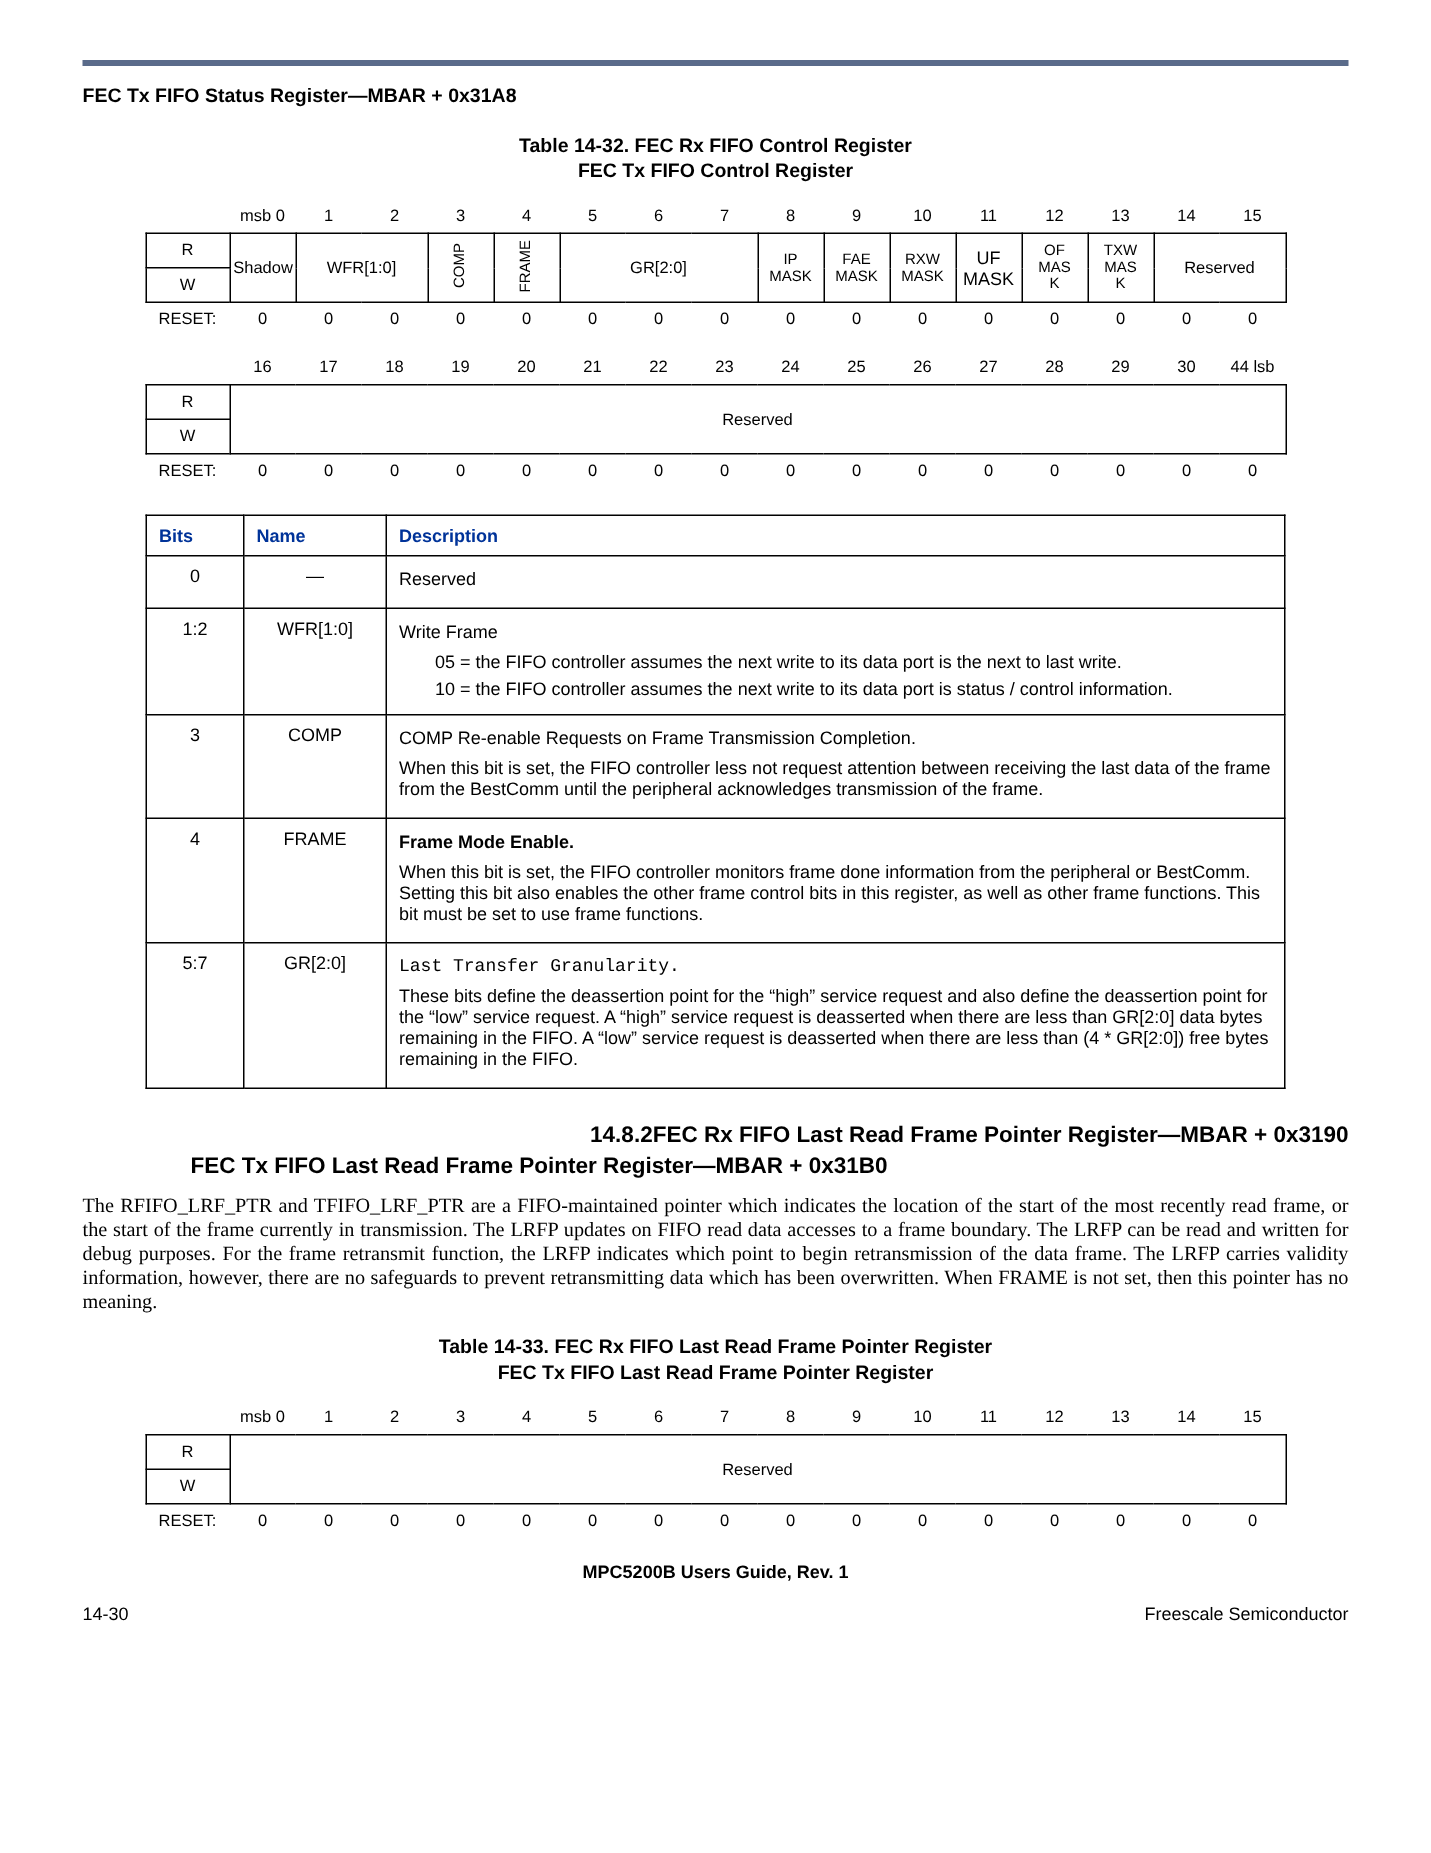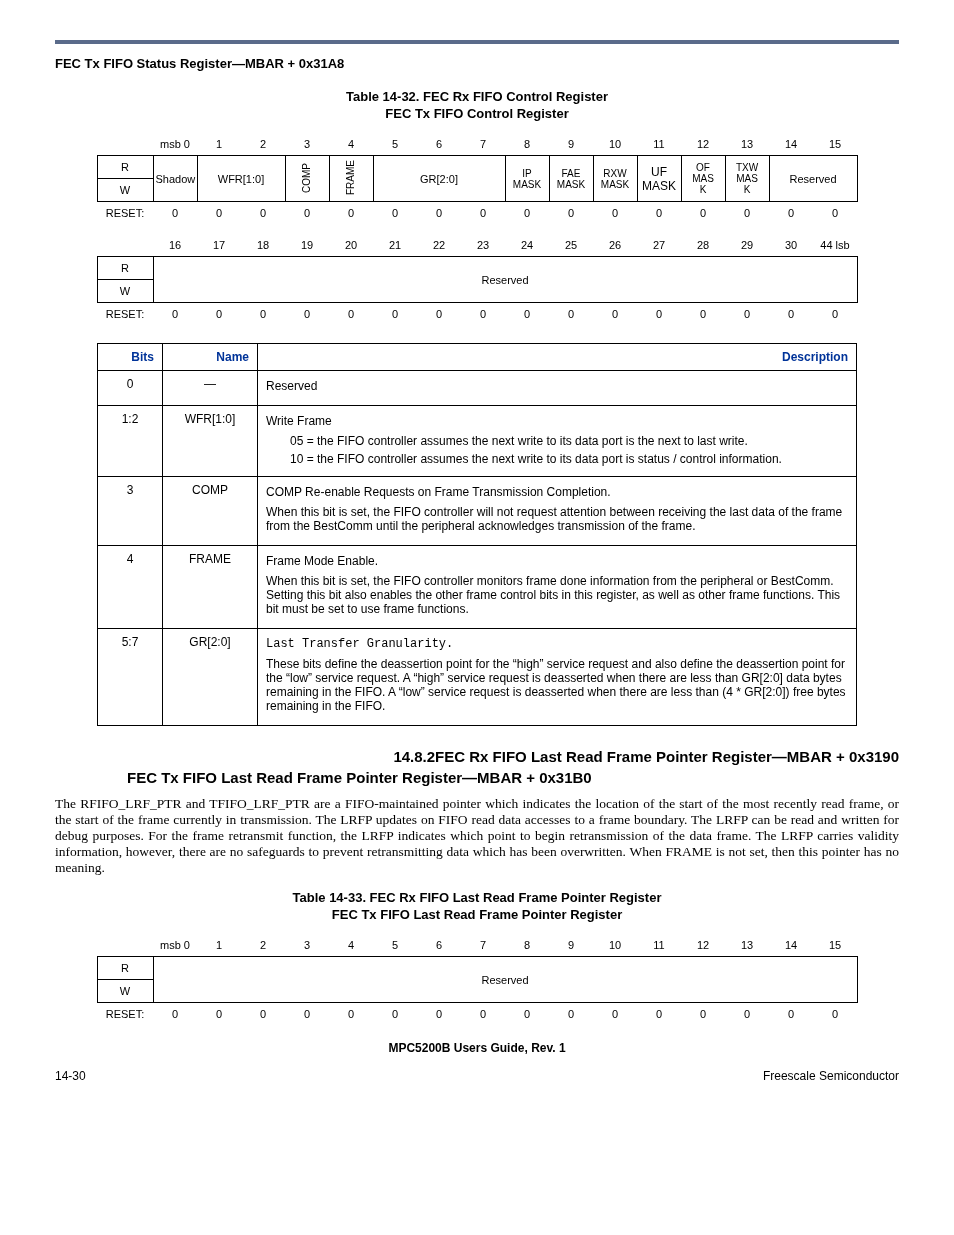--- a/index.html
+++ b/index.html
@@ -69,21 +69,21 @@
     margin: 18px auto 22px auto;
     font-size: 12px;
   }
   table.desc th, table.desc td {
     border: 1px solid #000;
     padding: 6px 8px;
     vertical-align: top;
     text-align: left;
   }
   table.desc th {
-    text-align: right;
+    text-align: left;
     font-weight: bold;
     color: #003399;
   }
   table.desc td.c1, table.desc td.c2 {
     text-align: center;
   }
   .section-head {
     font-weight: bold;
     font-size: 15px;
     margin: 8px 0 4px 0;
@@ -316,28 +316,28 @@
           <div style="margin: 2px 0px 6px;">Write Frame</div>
           <div class="indent-list">05 = the FIFO controller assumes the next write to its data port is the next to last write.</div>
           <div class="indent-list">10 = the FIFO controller assumes the next write to its data port is status / control information.</div>
         </td>
       </tr>
       <tr>
         <td class="c1">3</td>
         <td class="c2">COMP</td>
         <td>
           <div style="margin: 2px 0px 6px;">COMP Re-enable Requests on Frame Transmission Completion.</div>
-          <div style="margin: 2px 0px 6px;">When this bit is set, the FIFO controller will not request attention between receiving the last data of the frame from the BestComm until the peripheral acknowledges transmission of the frame.</div>
+          <div style="margin: 2px 0px 6px;">When this bit is set, the FIFO controller less not request attention between receiving the last data of the frame from the BestComm until the peripheral acknowledges transmission of the frame.</div>
         </td>
       </tr>
       <tr>
         <td class="c1">4</td>
         <td class="c2">FRAME</td>
         <td>
-          <div style="margin: 2px 0px 6px;">Frame Mode Enable.</div>
+          <div style="margin: 2px 0px 6px; font-weight: bold;">Frame Mode Enable.</div>
           <div style="margin: 2px 0px 6px;">When this bit is set, the FIFO controller monitors frame done information from the peripheral or BestComm. Setting this bit also enables the other frame control bits in this register, as well as other frame functions. This bit must be set to use frame functions.</div>
         </td>
       </tr>
       <tr>
         <td class="c1">5:7</td>
         <td class="c2">GR[2:0]</td>
         <td>
           <div style="margin: 2px 0px 6px; font-family: Liberation Mono, monospace;">Last Transfer Granularity.</div>
           <div style="margin: 2px 0px 6px;">These bits define the deassertion point for the “high” service request and also define the deassertion point for the “low” service request. A “high” service request is deasserted when there are less than GR[2:0] data bytes remaining in the FIFO. A “low” service request is deasserted when there are less than (4 * GR[2:0]) free bytes remaining in the FIFO.</div>
         </td>

